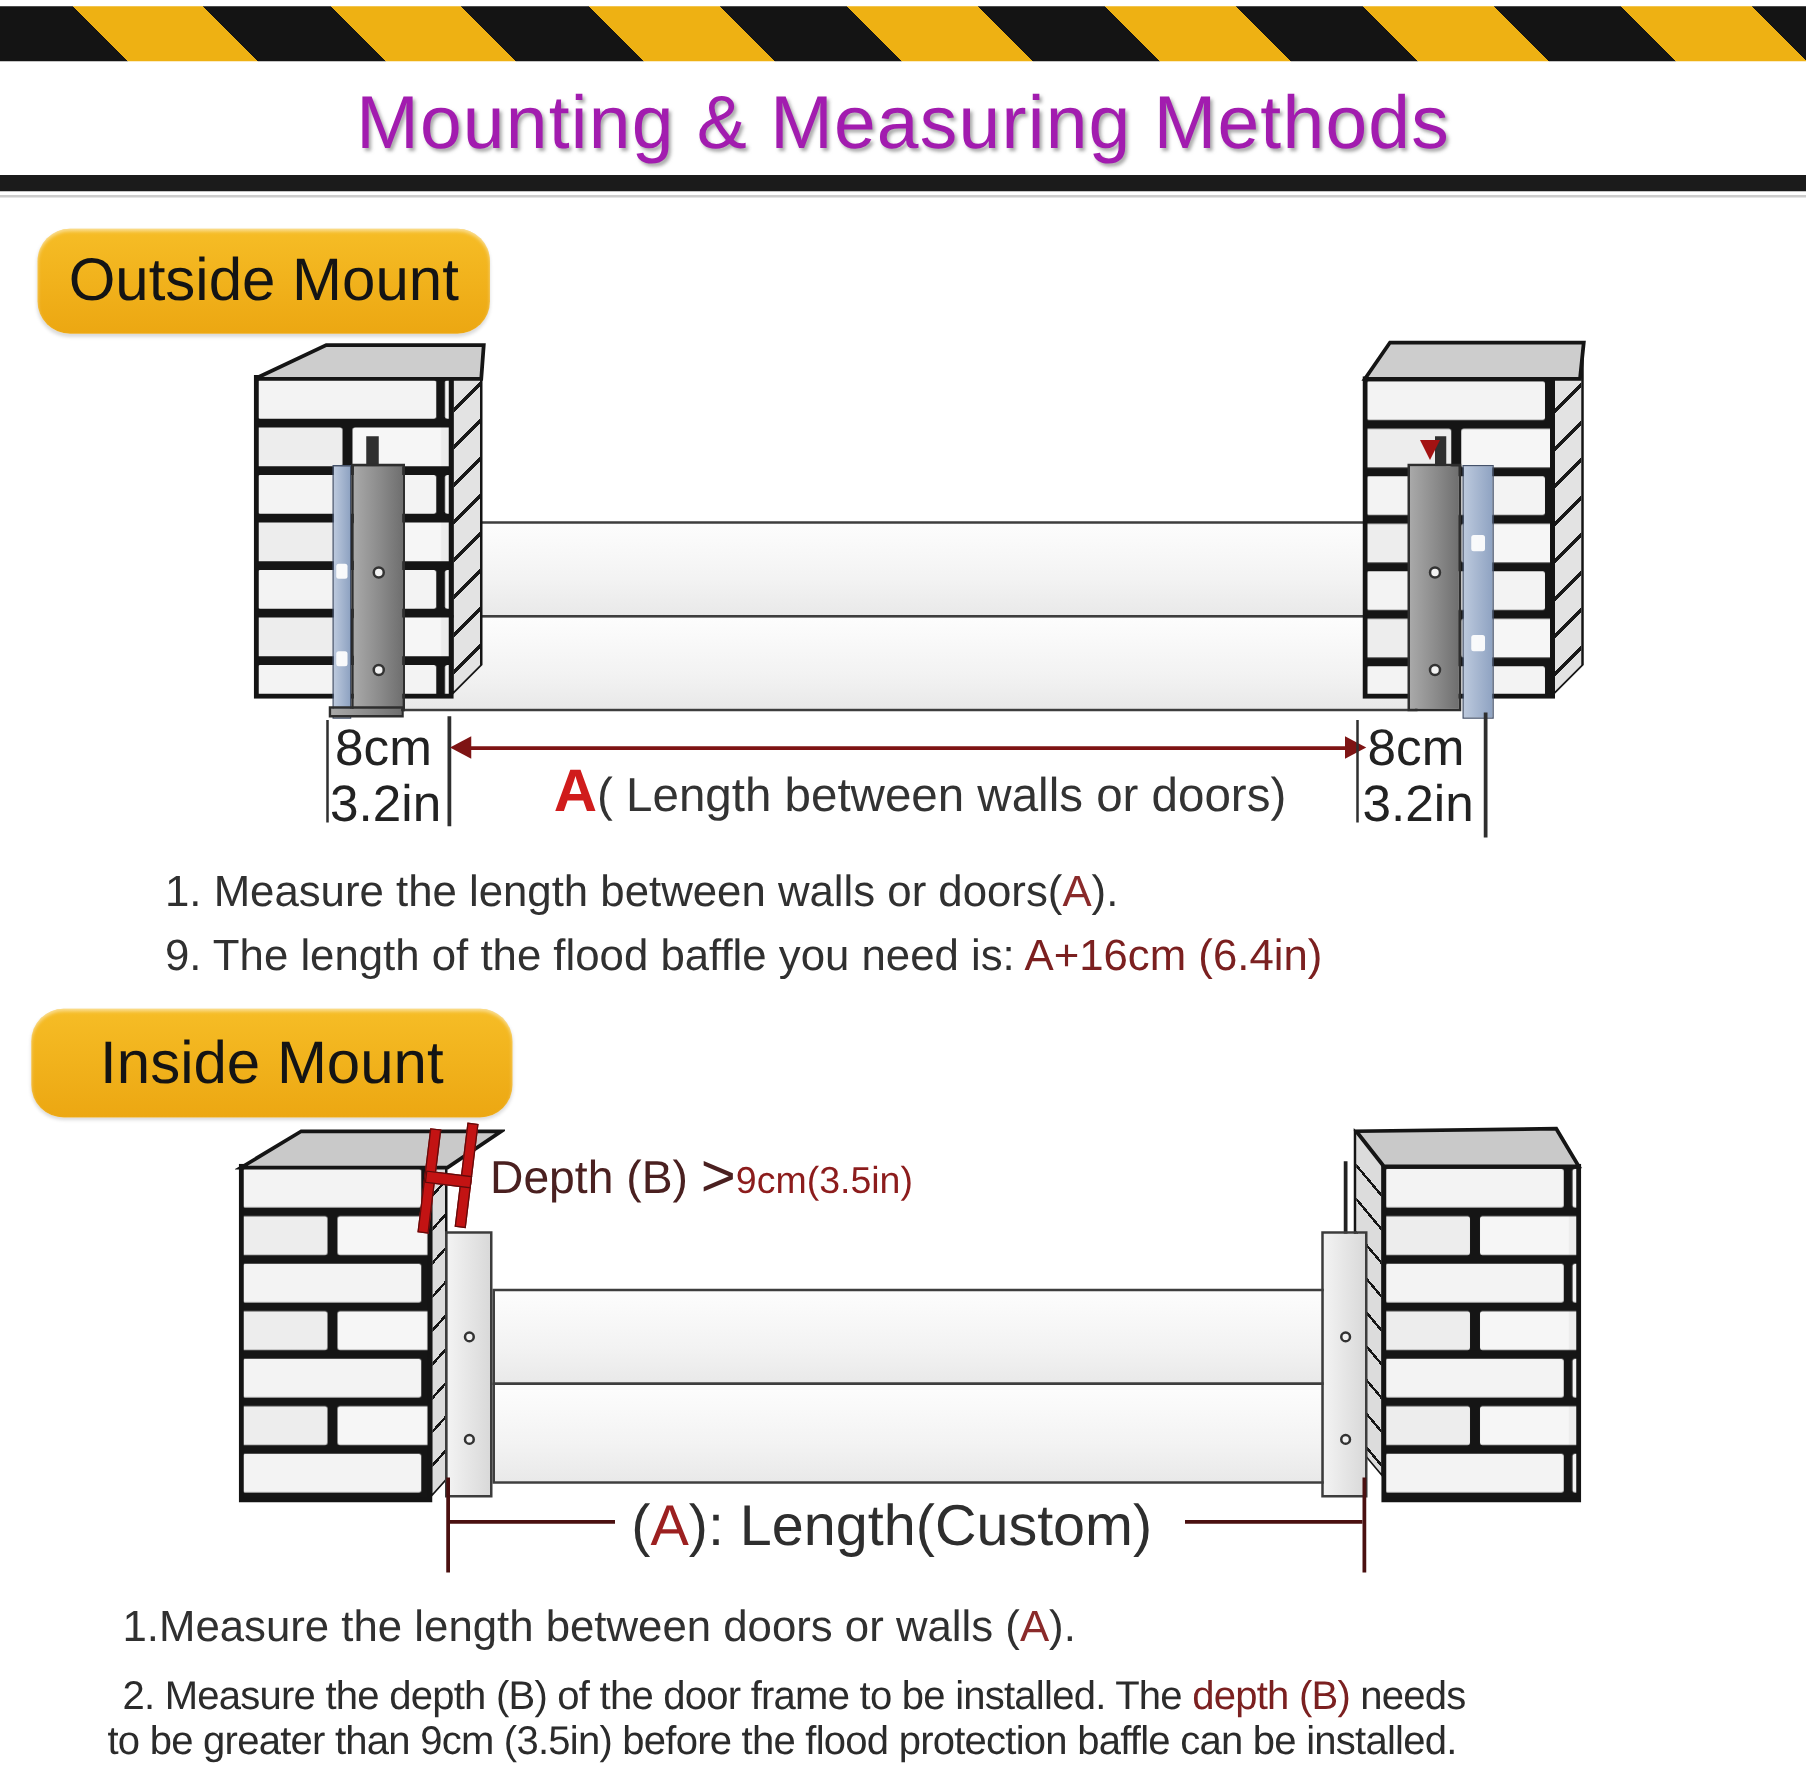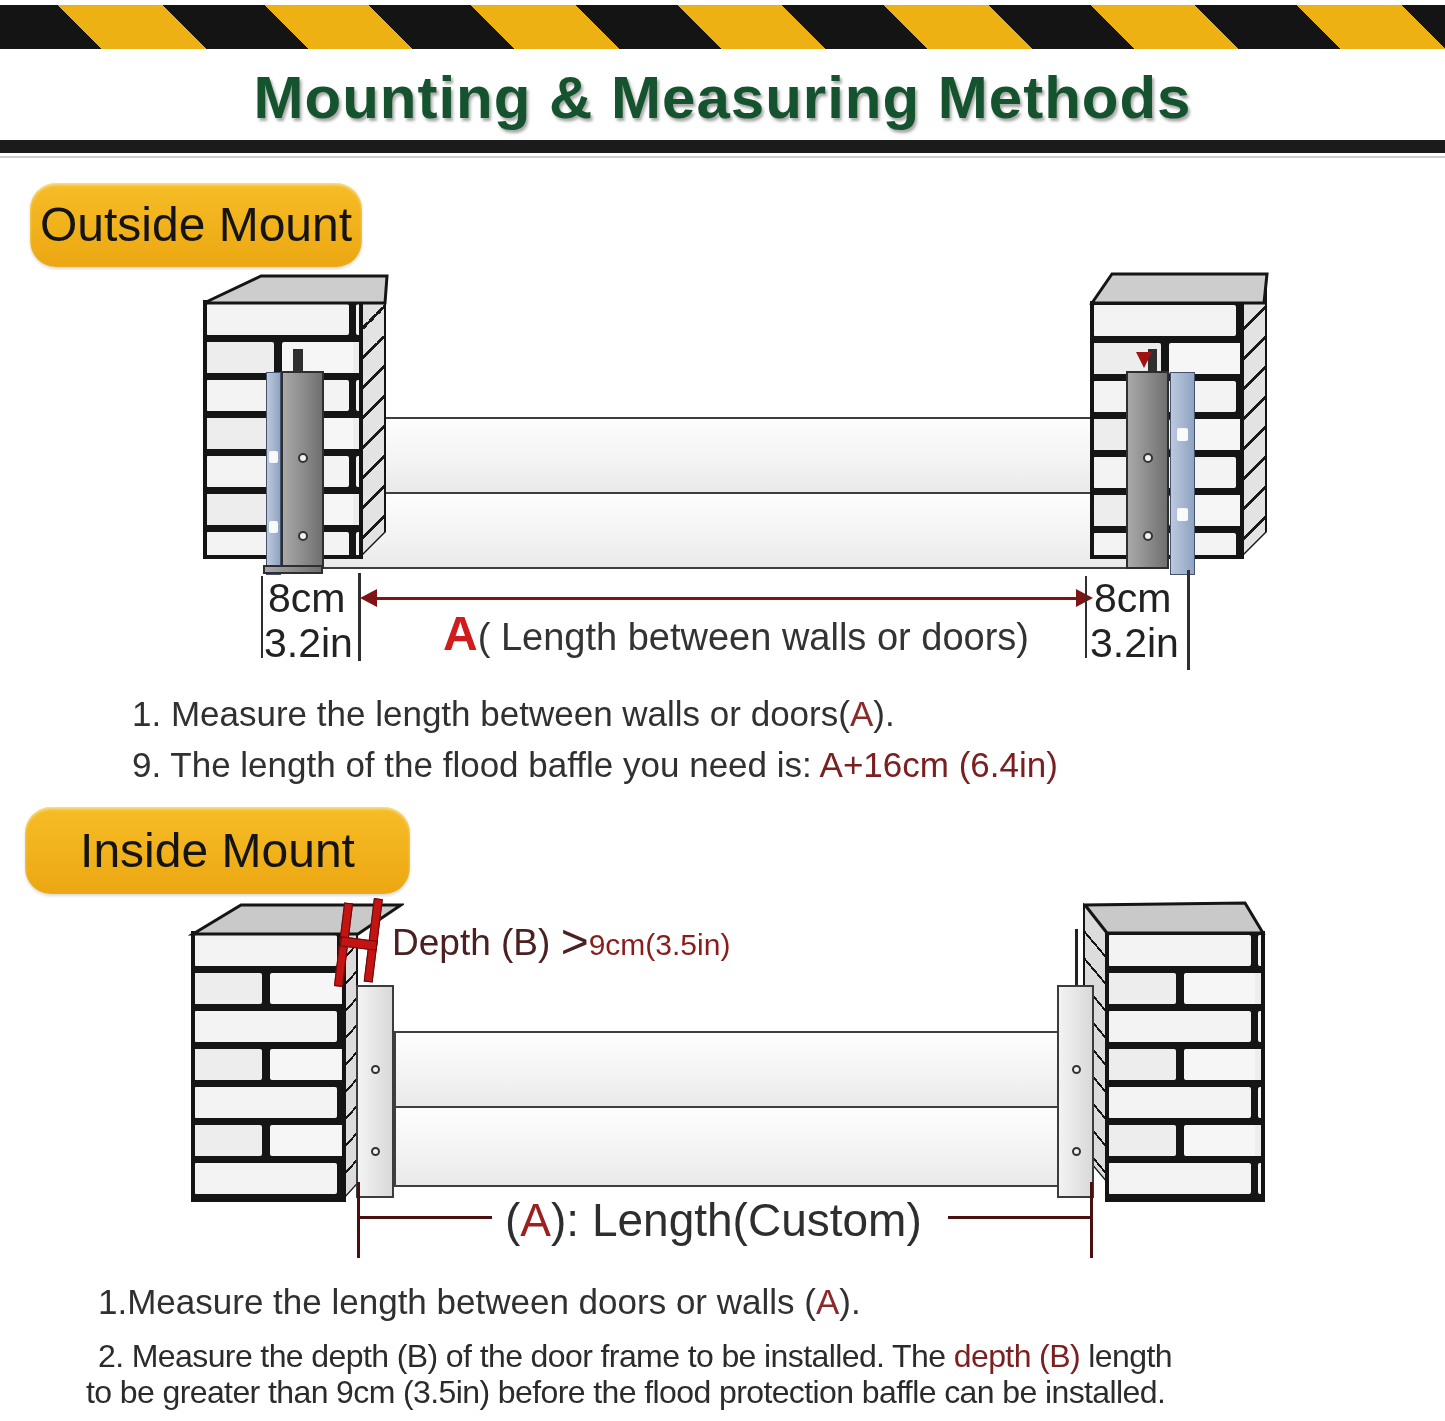--- a/index.html
+++ b/index.html
@@ -5,29 +5,29 @@
   * { box-sizing: border-box; margin: 0; padding: 0; }
   html,body { width:1445px; height:1421px; background:#ffffff; font-family:"Liberation Sans", sans-serif; }
   #stage { position:relative; width:1445px; height:1421px; background:#ffffff; overflow:hidden; }
   .abs { position:absolute; }
   .txt { white-space:nowrap; }
 
   
   .hazard-band { top:5px; left:0; width:1445px; height:44px;
     background:repeating-linear-gradient(45deg,#141414 0 72px,#eeb113 72px 146px); }
   .page-title { top:57px; left:0; width:1445px; height:82px; line-height:82px; text-align:center;
-    font-size:60px; font-weight:bold; color:#14532d; letter-spacing:1px;
+    font-size:60px; font-weight:normal; color:#a21caf; letter-spacing:1px;
     text-shadow:2px 3px 3px rgba(110,110,110,.6); }
   .title-bar { top:140px; left:0; width:1445px; height:13px; background:#1b1b1b; }
   .title-bar-line { top:156px; left:0; width:1445px; height:2px; background:#cccccc; }
 
   
   .badge { background:linear-gradient(180deg,#f6bd26,#eca712); border-radius:26px; color:#141414;
     text-align:center; font-size:48px; box-shadow:inset 0 2px 3px rgba(255,255,255,.5), 0 2px 3px rgba(0,0,0,.15); }
-  .badge-outside { left:30px; top:183px; width:332px; height:84px; line-height:84px; }
+  .badge-outside { left:30px; top:183px; width:362px; height:84px; line-height:84px; }
   .badge-inside  { left:25px; top:807px; width:385px; height:87px; line-height:87px; }
 
   
   .side-face { background:repeating-linear-gradient(180deg,#e3e3e3 0 26px,#191919 26px 30px);
     border:2px solid #141414; transform-origin:top left; }
   .seal-strip { background:linear-gradient(90deg,#bcc9dd,#8fa3c2); border:1px solid #44526b; }
   .seal-dot { position:absolute; width:9px; height:12px; background:#fdfdfd; border-radius:2px; opacity:.95; }
   .bracket { background:linear-gradient(90deg,#a9a9a9 0,#8a8a8a 55%,#6f6f6f); border:2px solid #2e2e2e; }
   .channel { background:linear-gradient(90deg,#f3f3f3,#d9d9d9); border:2px solid #3c3c3c; }
   .screw-hole { position:absolute; width:10px; height:10px; border-radius:50%; background:#f2f2f2; border:2px solid #333; }
@@ -179,17 +179,17 @@
   <div class="abs txt" style="left:505px; top:1193px; font-size:46px; color:#2e2e2e;">
     <span>(</span><span style="color:#9c2020;">A</span><span>): Length(Custom)</span>
   </div>
   <div class="abs dkred-line" style="left:948px; top:1216px; width:142px; height:3px;"></div>
   <div class="abs dkred-line" style="left:1090px; top:1182px; width:3px; height:76px;"></div>
 
   <div class="abs step-text txt" style="left:98px; top:1282px;">
     <span>1.Measure the length between doors or walls (</span><span class="soft-red">A</span><span>).</span>
   </div>
   <div class="abs bottom-text txt" style="left:98px; top:1338px;">
-    <span>2. Measure the depth (B) of the door frame to be installed. The </span><span class="maroon">depth (B)</span><span> length</span>
+    <span>2. Measure the depth (B) of the door frame to be installed. The </span><span class="maroon">depth (B)</span><span> needs</span>
   </div>
   <div class="abs bottom-text txt" style="left:86px; top:1374px;">to be greater than 9cm (3.5in) before the flood protection baffle can be installed.</div>
 
 </div>
 
 </body></html>

